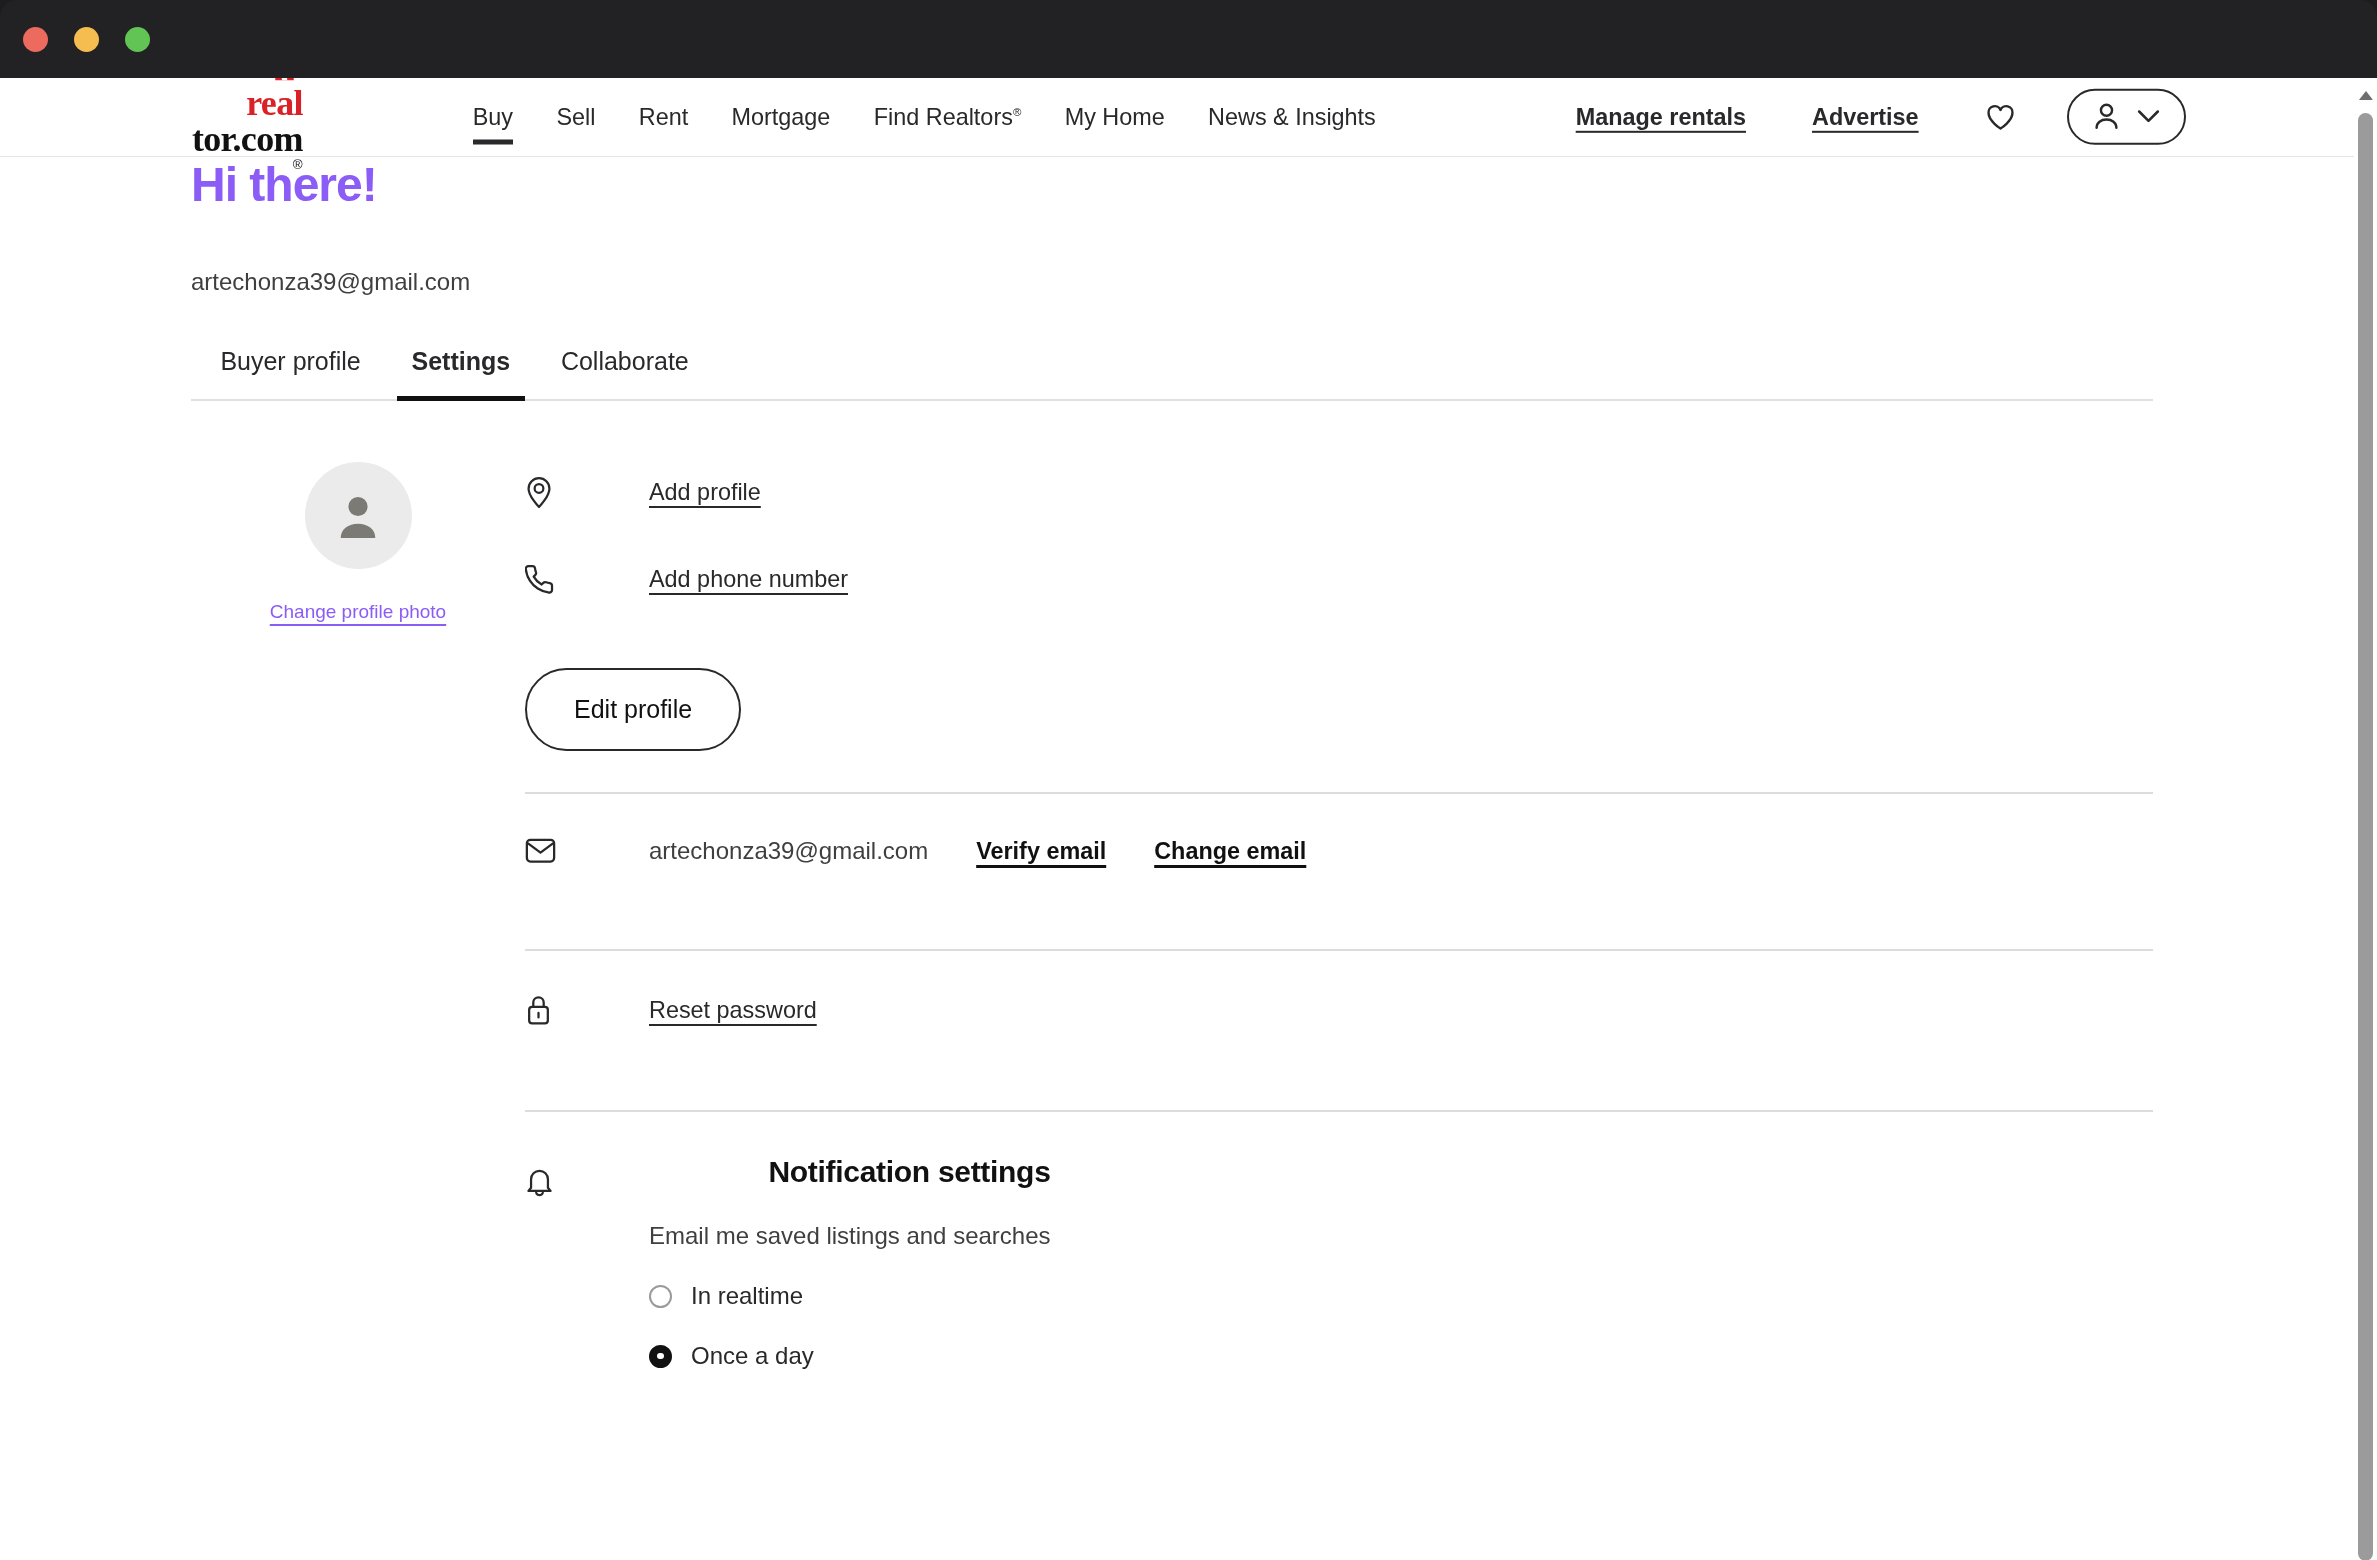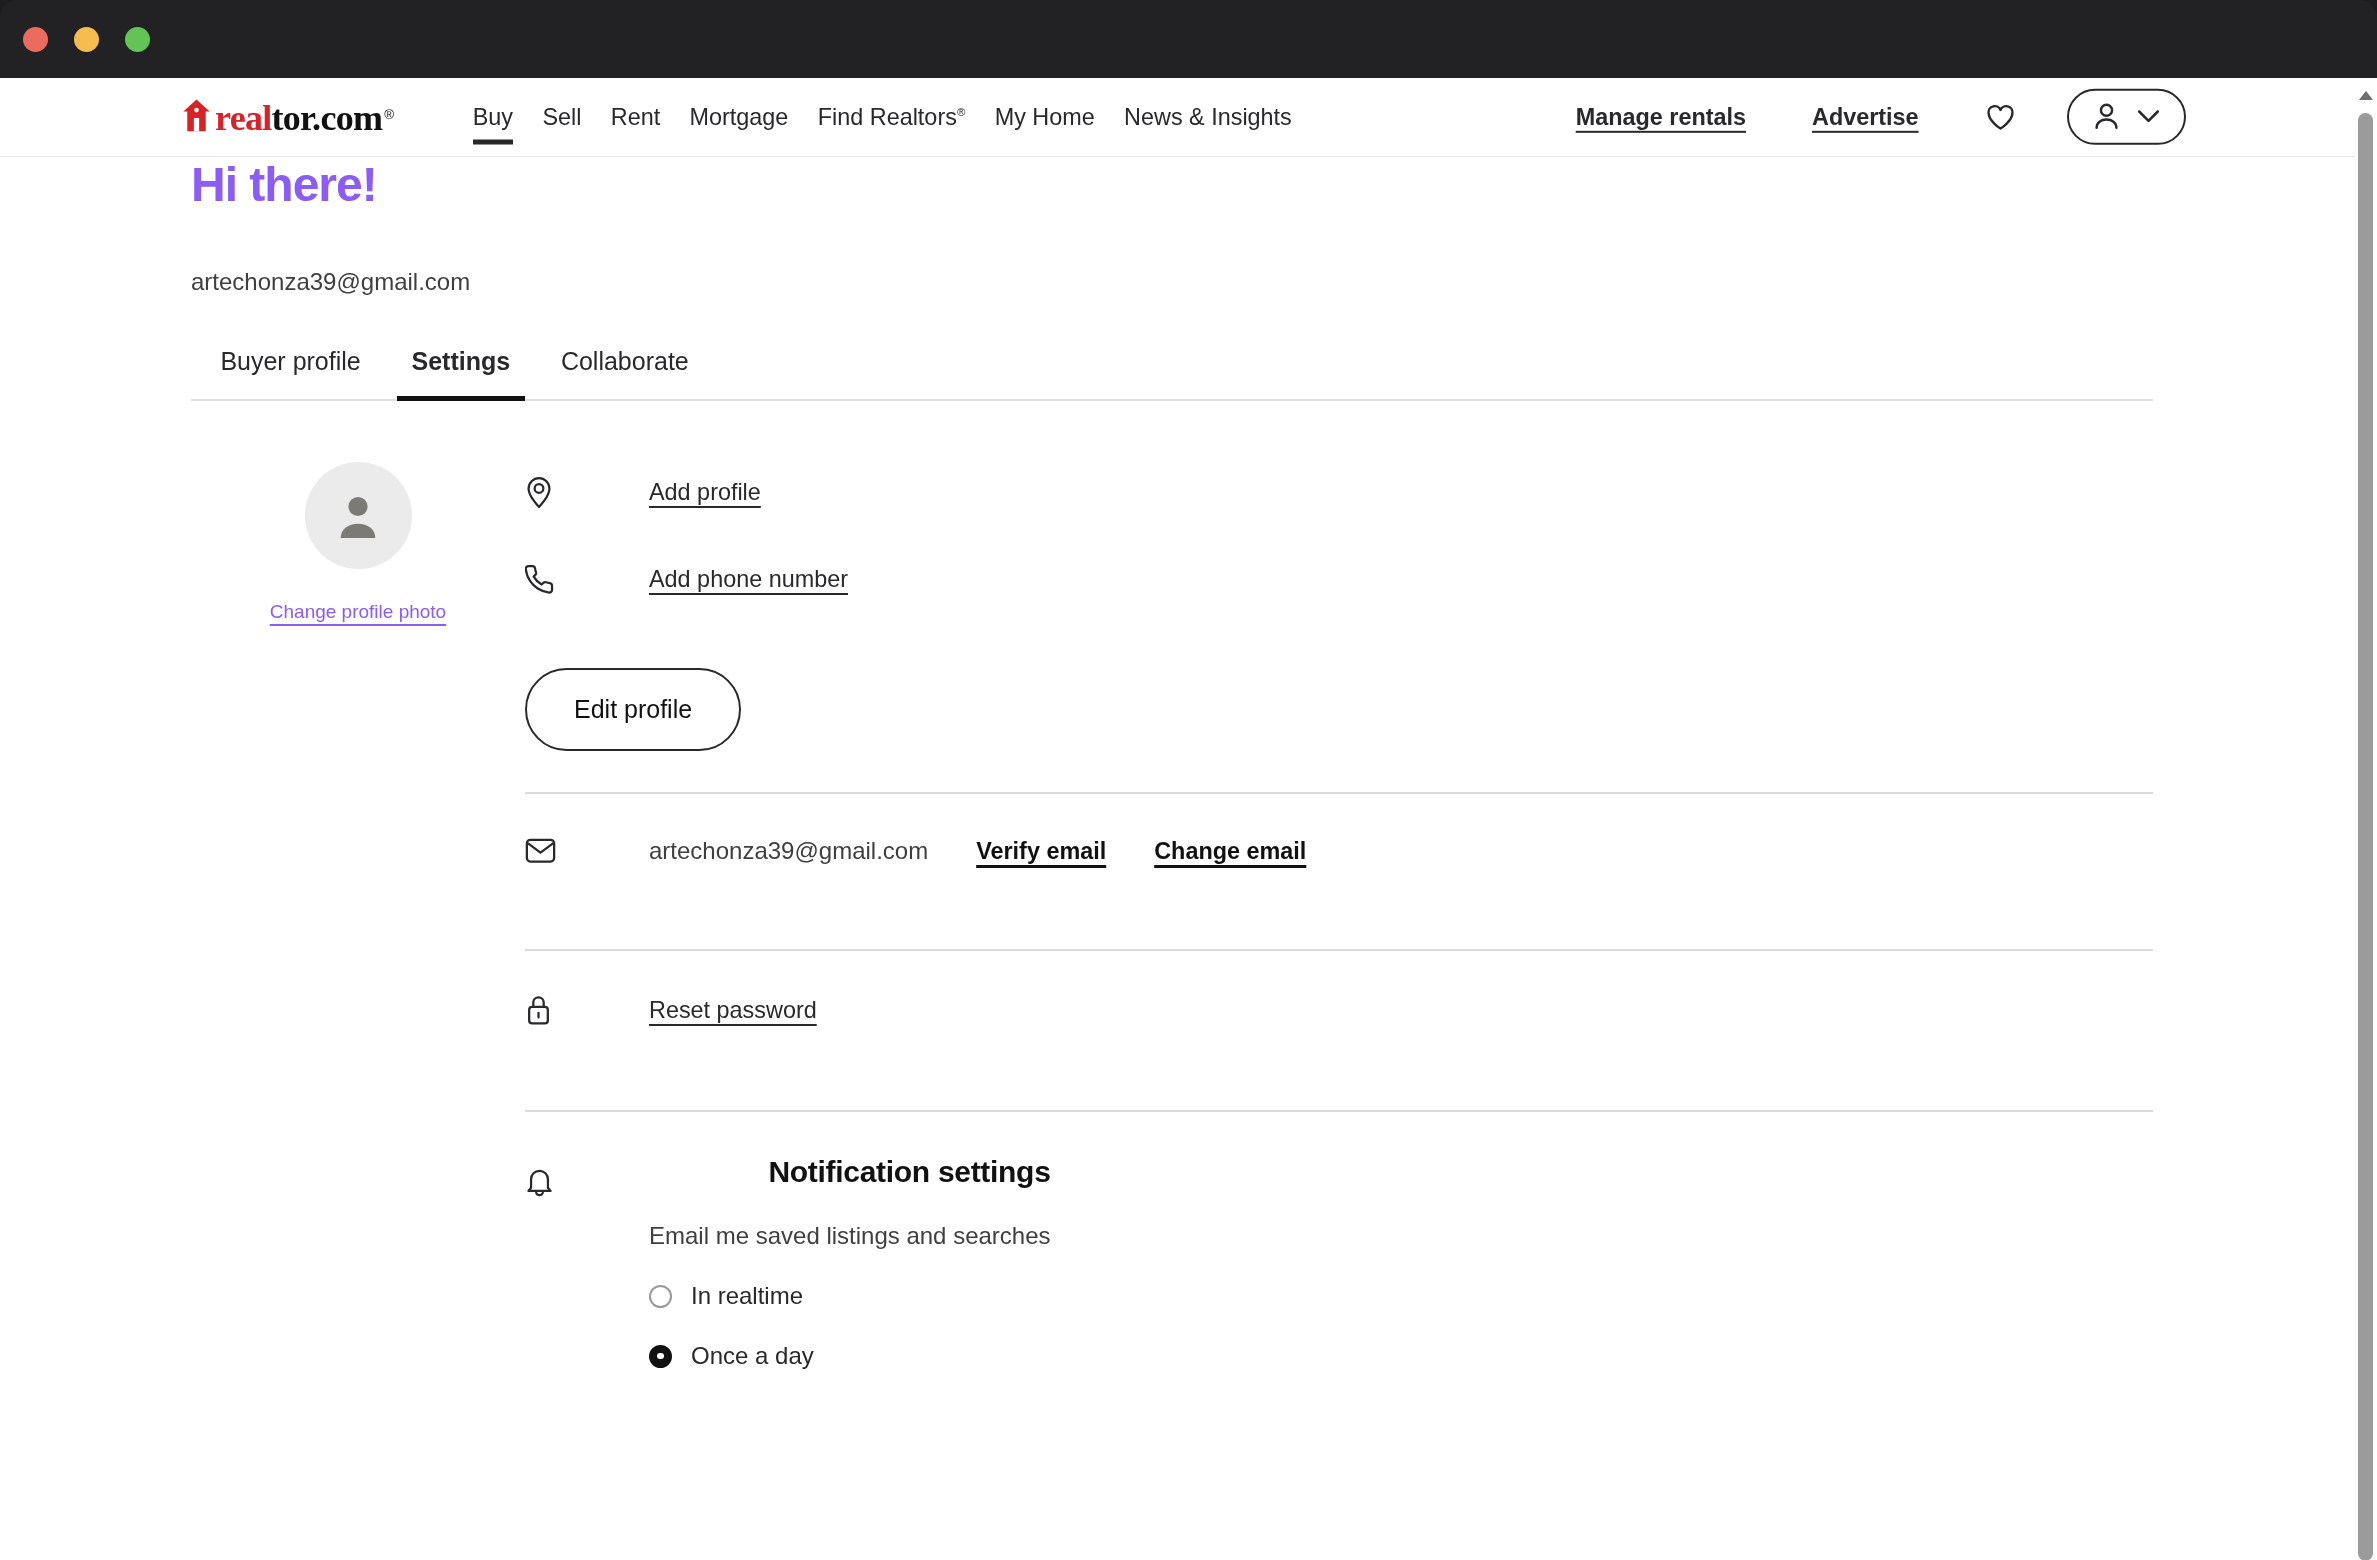--- a/index.html
+++ b/index.html
@@ -36,42 +36,43 @@
   }
 
   
   .site-header {
     position: relative;
     height: 79px;
     border-bottom: 1.3px solid #e6e6e6;
     display: flex; align-items: center;
   }
   .logo {
-    position: absolute; left: 182px; top: 50%;
+    position: absolute; left: 192px; top: 50%;
     transform: translateY(-50%);
     display: flex; align-items: flex-end;
     white-space: nowrap;
+    flex-direction: column;
   }
   .logo-house { margin-right: 4px; margin-bottom: 1.3px; }
   .logo-text {
     font-family: "Liberation Serif", serif;
     font-size: 36px; font-weight: 700;
     letter-spacing: -0.7px; line-height: 1;
   }
   .logo-red { color: #d92228; }
   .logo-black { color: #111111; }
   .logo-reg {
     font-size: 13.4px; color: #111; vertical-align: super;
     margin-left: 2px; margin-bottom: 14.7px;
   }
 
   .main-nav {
     position: absolute; left: 458px; top: 50%;
     transform: translateY(-50%);
-    display: flex; align-items: center; gap: 0;
+    display: flex; align-items: center; gap: 14px;
   }
   .nav-item {
     position: relative;
     font-size: 23.4px; color: #29292b;
     padding: 23px 14.7px;
     cursor: pointer; white-space: nowrap;
   }
   .nav-item.active::after {
     content: ""; position: absolute;
     left: 14.7px; right: 14.7px; bottom: 9.4px;

